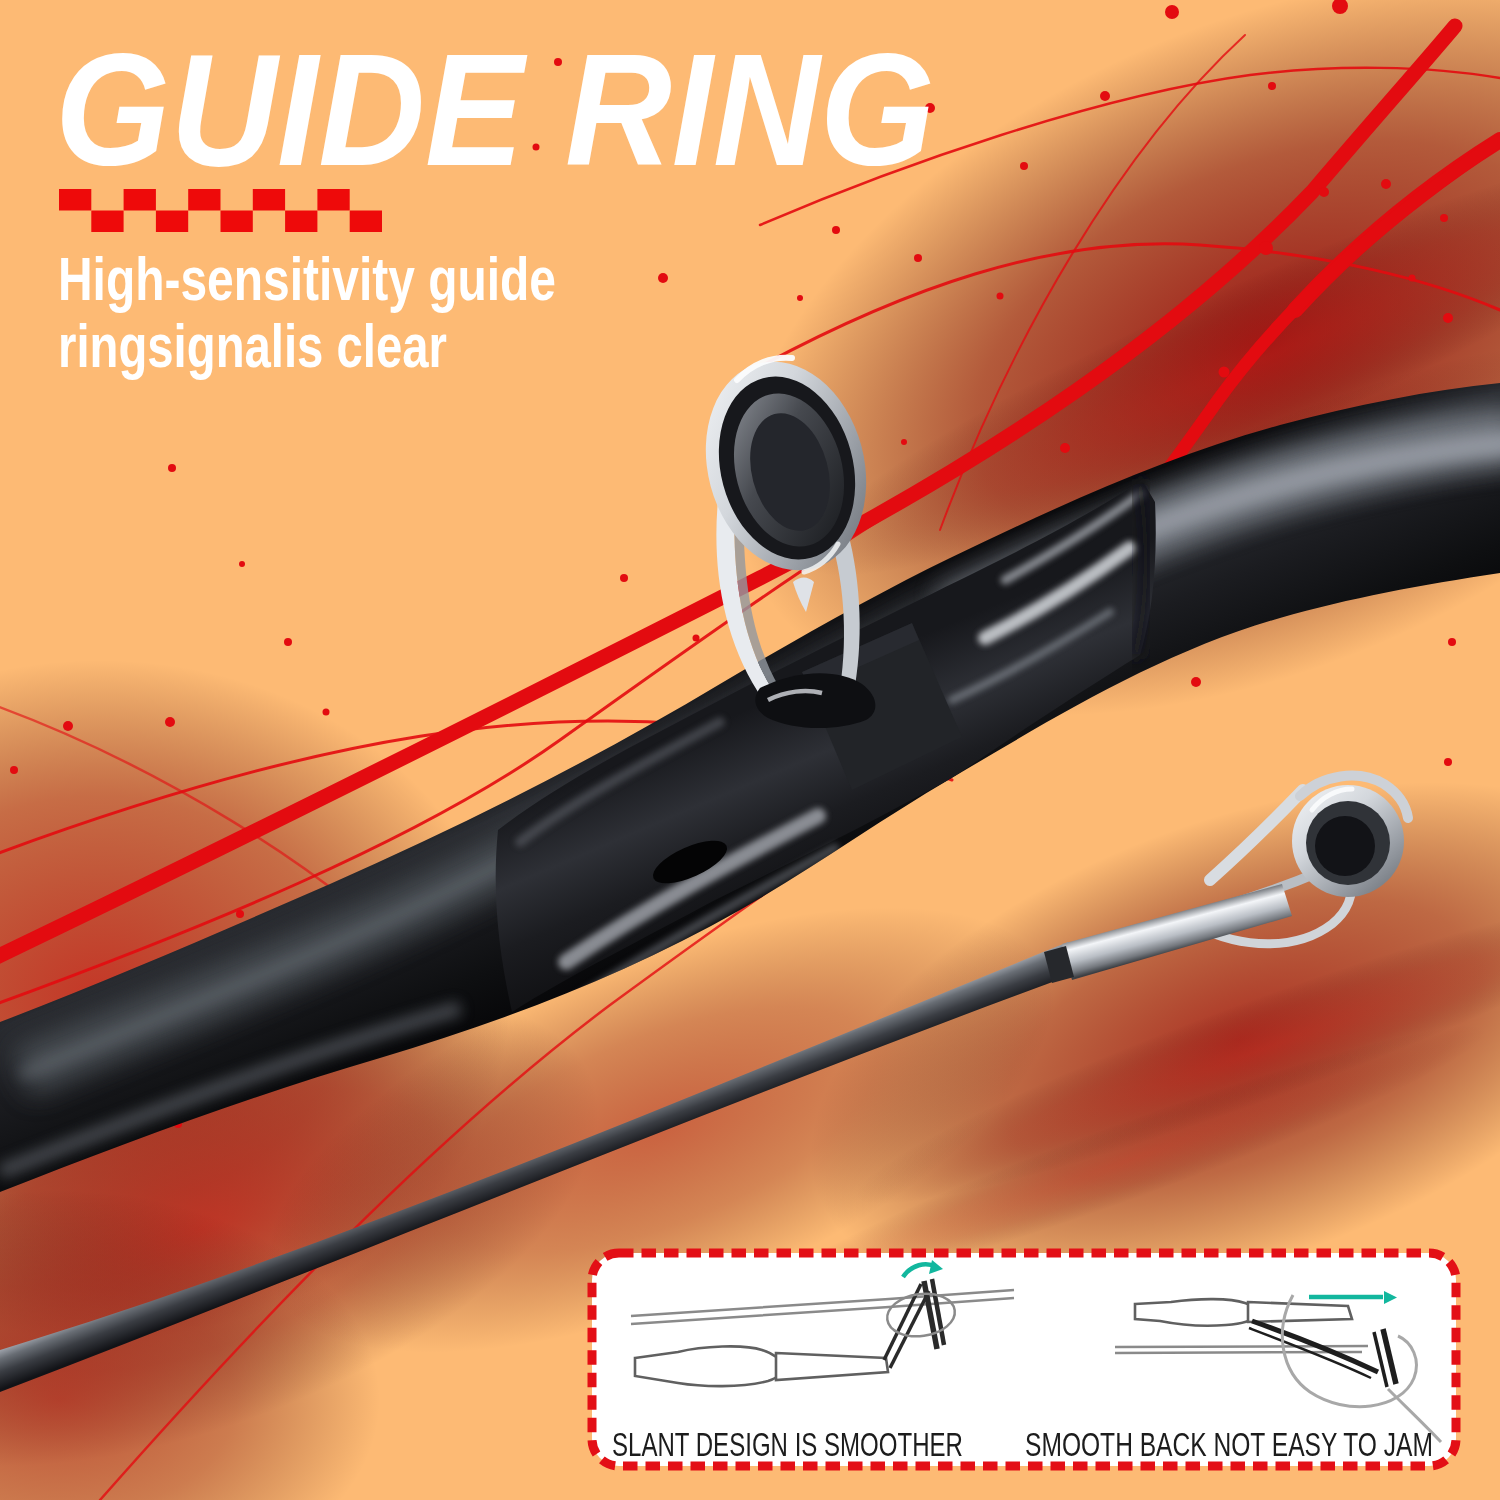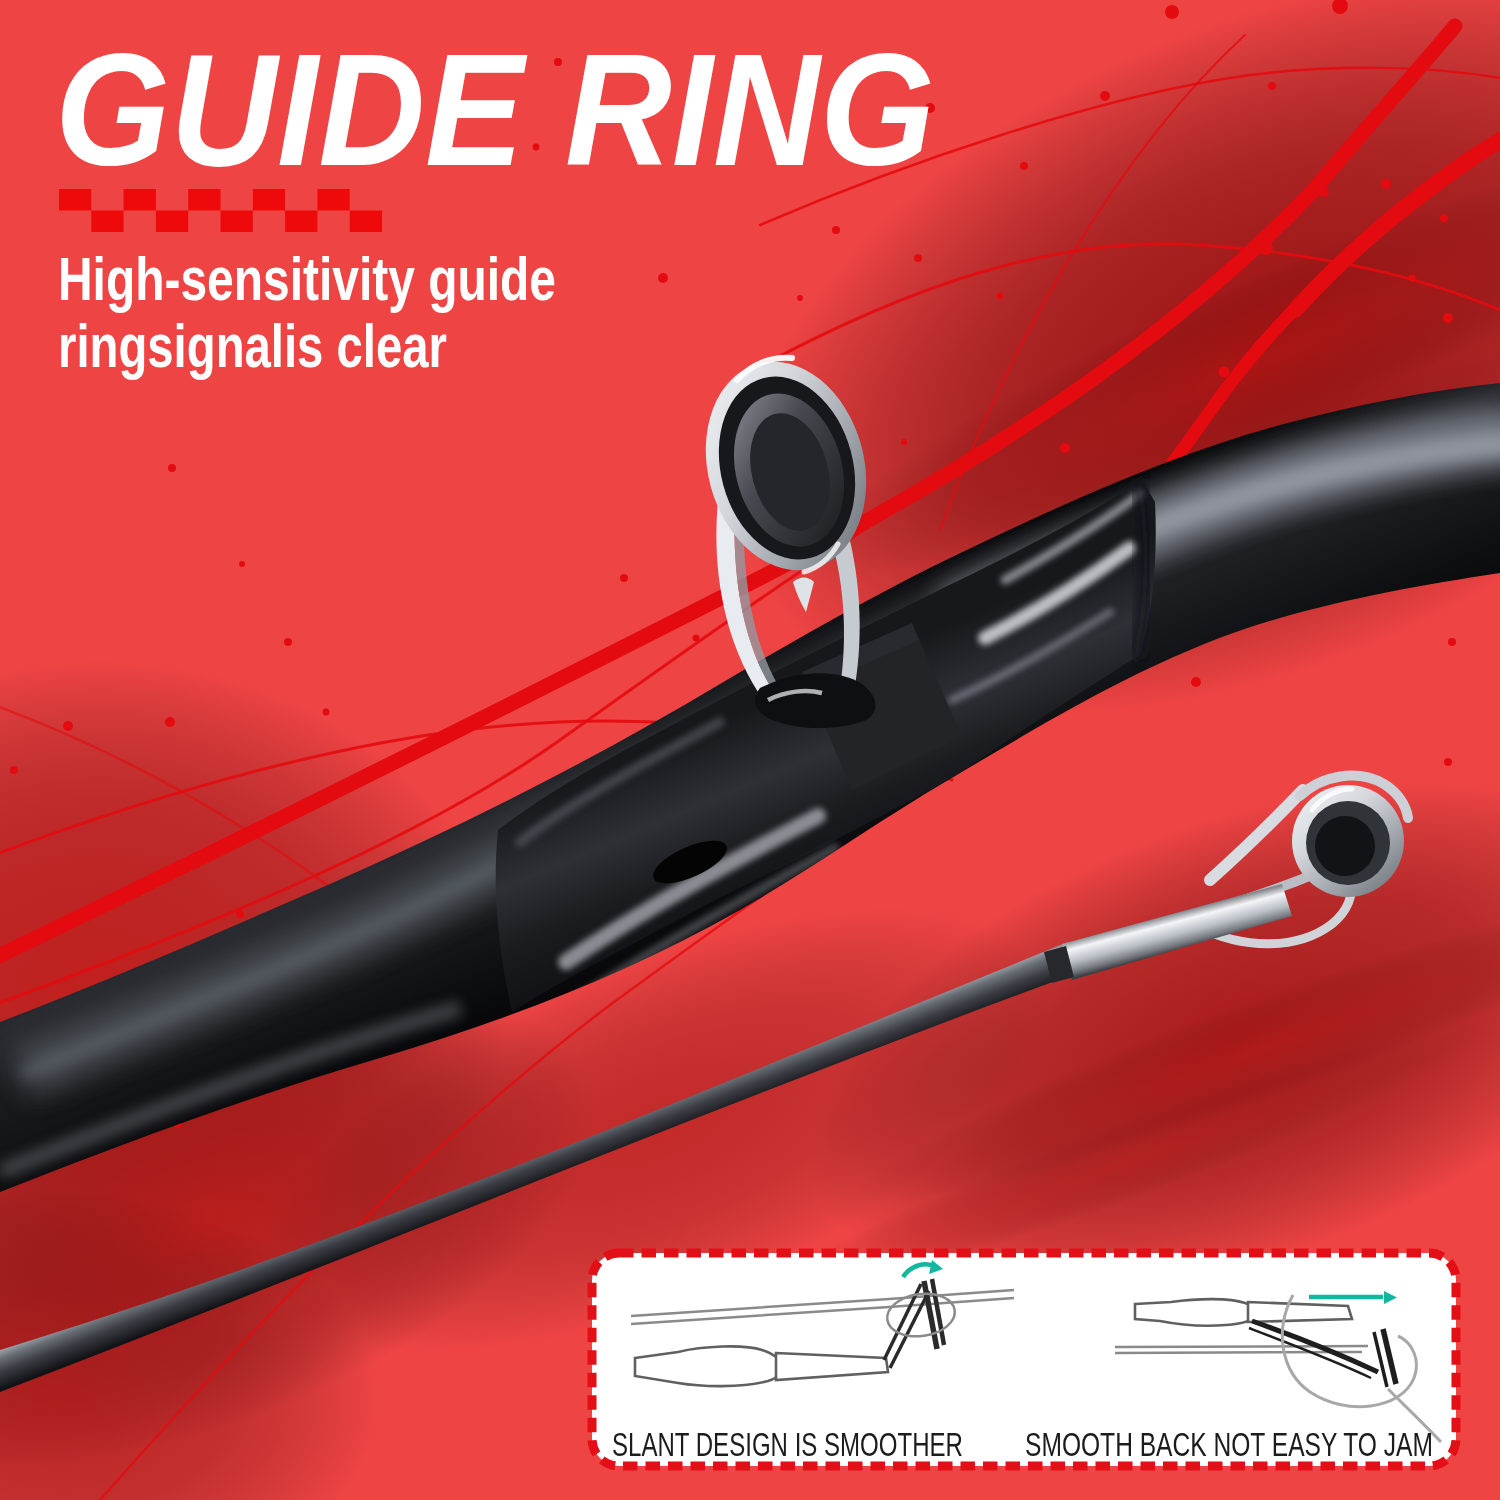--- a/index.html
+++ b/index.html
@@ -1,16 +1,16 @@
 <!DOCTYPE html>
 <html><head>
 <meta charset="utf-8">
 <style>
 html,body{margin:0;padding:0;background:#000;}
-#stage{position:relative;width:1500px;height:1500px;background:#ef4444;overflow:hidden;}
+#stage{position:relative;width:1500px;height:1500px;background:#fdba74;overflow:hidden;}
 svg{display:block;}
 text{font-family:"Liberation Sans", sans-serif;}
 </style>
 </head>
 <body>
 <div id="stage">
 <svg width="1500" height="1500" viewBox="0 0 1500 1500">
 <defs>
 <radialGradient id="glowA" cx="0.5" cy="0.5" r="0.5">
  <stop offset="0" stop-color="#9c1211" stop-opacity="0.95"></stop>

